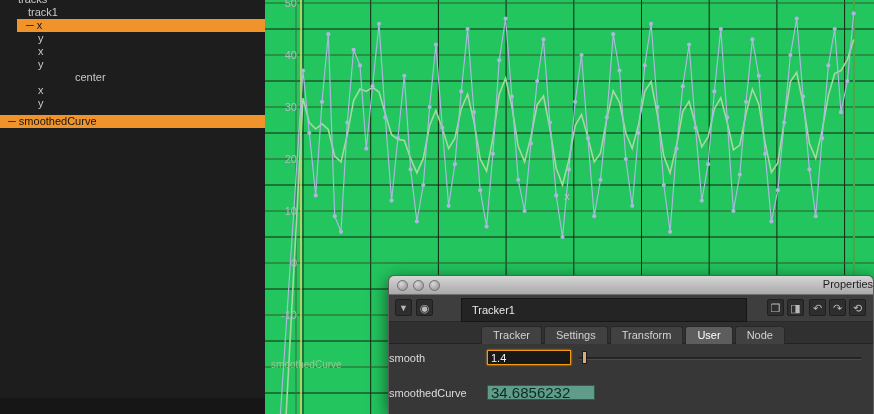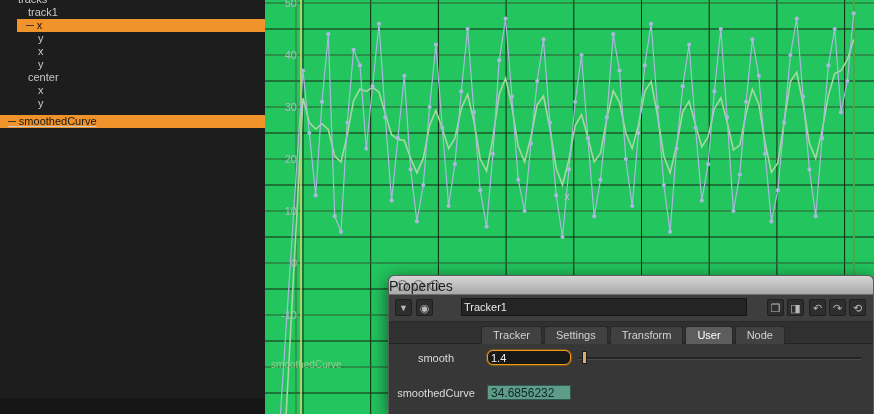--- a/index.html
+++ b/index.html
@@ -6,70 +6,70 @@
   body{width:874px;height:414px;position:relative;overflow:hidden;background:#161616;
        font-family:"Liberation Sans",sans-serif;-webkit-font-smoothing:antialiased;}
 
   
   .tree{position:absolute;left:0;top:0;width:265px;height:398px;background:#1d1d1d;z-index:2;overflow:hidden;}
   .tree .row{position:relative;height:13px;line-height:13px;font-size:11px;color:#c8c8c8;white-space:nowrap;}
   .tree .row .bar{position:absolute;top:0;bottom:0;right:0;background:#f0932b;}
   .tree .row .txt{position:relative;z-index:1;}
   .tree .row.sel .txt{color:#161616;}
   .tree .row.partial{margin-top:-7px;}
-  .tree .row.gap{margin-top:5px;text-decoration:underline;}
+  .tree .row.gap{margin-top:5px;}
 
   
   .graph{position:absolute;left:265px;top:0;width:609px;height:414px;background:#22c55e;z-index:1;}
   .graph svg{display:block;}
 
   
   .props{position:absolute;left:388px;top:275px;width:486px;height:139px;z-index:5;
          border:1px solid #5c5c5c;border-bottom:none;border-radius:6px 6px 0 0;
          box-shadow:0 4px 18px rgba(0,0,0,.6);background:#373737;box-sizing:border-box;}
   .titlebar{height:18px;border-radius:5px 5px 0 0;position:relative;
             background:linear-gradient(#d6d6d6,#a9a9a9);border-bottom:1px solid #6f6f6f;}
-  .titlebar .title{position:absolute;left:0;right:0;top:2px;text-align:left;font-size:14px;color:#1d1d1d;}
+  .titlebar .title{position:absolute;left:0;right:0;top:2px;text-align:right;font-size:11px;color:#1d1d1d;}
   .tl{position:absolute;top:3.5px;width:11px;height:11px;border-radius:50%;
       background:radial-gradient(circle at 35% 30%,#d8d8d8,#8d8d8d);border:1px solid #6e6e6e;box-sizing:border-box;}
   .tl.c1{left:8px;}.tl.c2{left:24px;}.tl.c3{left:40px;}
 
   .ptoolbar{position:relative;height:26px;background:#3e3e3e;border-bottom:1px solid #2a2a2a;}
   .tbtn{position:absolute;top:4px;width:17px;height:17px;background:#2e2e2e;border:1px solid #1f1f1f;
         border-radius:2px;color:#b9b9b9;font-size:9px;line-height:16px;text-align:center;box-sizing:border-box;}
   .tbtn.big{font-size:11px;}
-  .namefield{position:absolute;left:72px;top:3px;width:286px;height:18px;background:#242424;border:1px solid #161616;
-             color:#e9e9e9;font-size:11px;padding:0 2px;box-sizing:border-box;font-family:"Liberation Sans",sans-serif;}
+  .namefield{position:absolute;left:72px;top:3px;width:286px;height:24px;background:#242424;border:1px solid #161616;
+             color:#e9e9e9;font-size:11px;padding:0 10px;box-sizing:border-box;font-family:"Liberation Sans",sans-serif;}
 
   .ptabs{position:relative;height:22px;background:#303030;border-bottom:1px solid #222;padding:3px 0 0 6px;box-sizing:border-box;text-align:center;}
   .ptab{display:inline-block;padding:2px 11px 3px;margin-right:2px;font-size:11px;color:#d2d2d2;
         background:#414141;border:1px solid #282828;border-bottom:none;border-radius:3px 3px 0 0;}
   .ptab.active{background:#5d5d5d;color:#fff;}
 
   .pcontent{position:relative;height:72px;background:#373737;}
-  .flabel{position:absolute;left:0;width:94px;text-align:center;font-size:11px;color:#dcdcdc;}
+  .flabel{position:absolute;left:0;width:94px;text-align:left;font-size:11px;color:#dcdcdc;}
   .finput{position:absolute;left:98px;width:84px;height:15px;background:#181818;border:1px solid #f39c12;
           box-shadow:0 0 2px #f39c12;color:#f2f2f2;font-size:11px;padding:0 3px;box-sizing:border-box;
           font-family:"Liberation Sans",sans-serif;}
   .slider-track{position:absolute;left:190px;right:12px;height:2px;background:#242424;border-bottom:1px solid #4c4c4c;}
   .slider-handle{position:absolute;left:193px;width:5px;height:13px;background:#d9ad74;border:1px solid #1c1c1c;box-sizing:border-box;}
-  .vbox{position:absolute;left:98px;width:84px;height:15px;background:#5f9d8a;border:1px solid #2f5a4d;
-        color:#0e2a22;font-size:12px;line-height:14px;padding:0 3px;box-sizing:border-box;}
+  .vbox{position:absolute;left:98px;width:108px;height:15px;background:#5f9d8a;border:1px solid #2f5a4d;
+        color:#0e2a22;font-size:15px;line-height:14px;padding:0 3px;box-sizing:border-box;}
 </style>
 </head>
 <body>
 
 <div class="tree" id="tree">
     <div class="row partial"><span class="txt" style="padding-left: 18px;">tracks</span></div>
     <div class="row"><span class="txt" style="padding-left: 28px;">track1</span></div>
     <div class="row sel"><div class="bar" style="left: 17px;"></div><span class="txt" style="padding-left: 26px;">─ x</span></div>
     <div class="row"><span class="txt" style="padding-left: 38px;">y</span></div>
     <div class="row"><span class="txt" style="padding-left: 38px;">x</span></div>
     <div class="row"><span class="txt" style="padding-left: 38px;">y</span></div>
-    <div class="row"><span class="txt" style="padding-left: 28px;">center</span></div>
+    <div class="row"><span class="txt" style="padding-left: 28px; margin-left: 47px;">center</span></div>
     <div class="row"><span class="txt" style="padding-left: 38px;">x</span></div>
     <div class="row"><span class="txt" style="padding-left: 38px;">y</span></div>
     <div class="row sel gap"><div class="bar" style="left: 0px;"></div><span class="txt" style="padding-left: 8px;">─ smoothedCurve</span></div>
   </div>
 
 <div class="graph">
   <svg id="graph-svg" width="609" height="414">
       <line x1="38" y1="0" x2="38" y2="414" stroke="#16240f" stroke-width="1"></line>
       <line x1="105.7" y1="0" x2="105.7" y2="414" stroke="#16240f" stroke-width="1"></line>
       <line x1="173.4" y1="0" x2="173.4" y2="414" stroke="#16240f" stroke-width="1"></line>
@@ -229,20 +229,20 @@
     <div class="tbtn big" style="left:420px;"><span>↶</span></div>
     <div class="tbtn big" style="left:440px;"><span>↷</span></div>
     <div class="tbtn big" style="left:460px;"><span>⟲</span></div>
   </div>
 
   <div class="ptabs" id="ptabs"><span class="ptab">Tracker</span><span class="ptab">Settings</span><span class="ptab">Transform</span><span class="ptab active">User</span><span class="ptab">Node</span></div>
 
   <div class="pcontent">
 
     <div class="flabel" style="top:8px;">smooth</div>
-    <input class="finput" style="top: 6px; border-radius: 6px;" value="1.4">
+    <input class="finput" style="top: 6px;" value="1.4">
     <div class="slider-track" style="top:13px;"></div>
     <div class="slider-handle" style="top:7px;"></div>
 
     <div class="flabel" style="top:43px;">smoothedCurve</div>
     <div class="vbox" style="top:41px;">34.6856232</div>
   </div>
 </div>
 
 </body></html>

